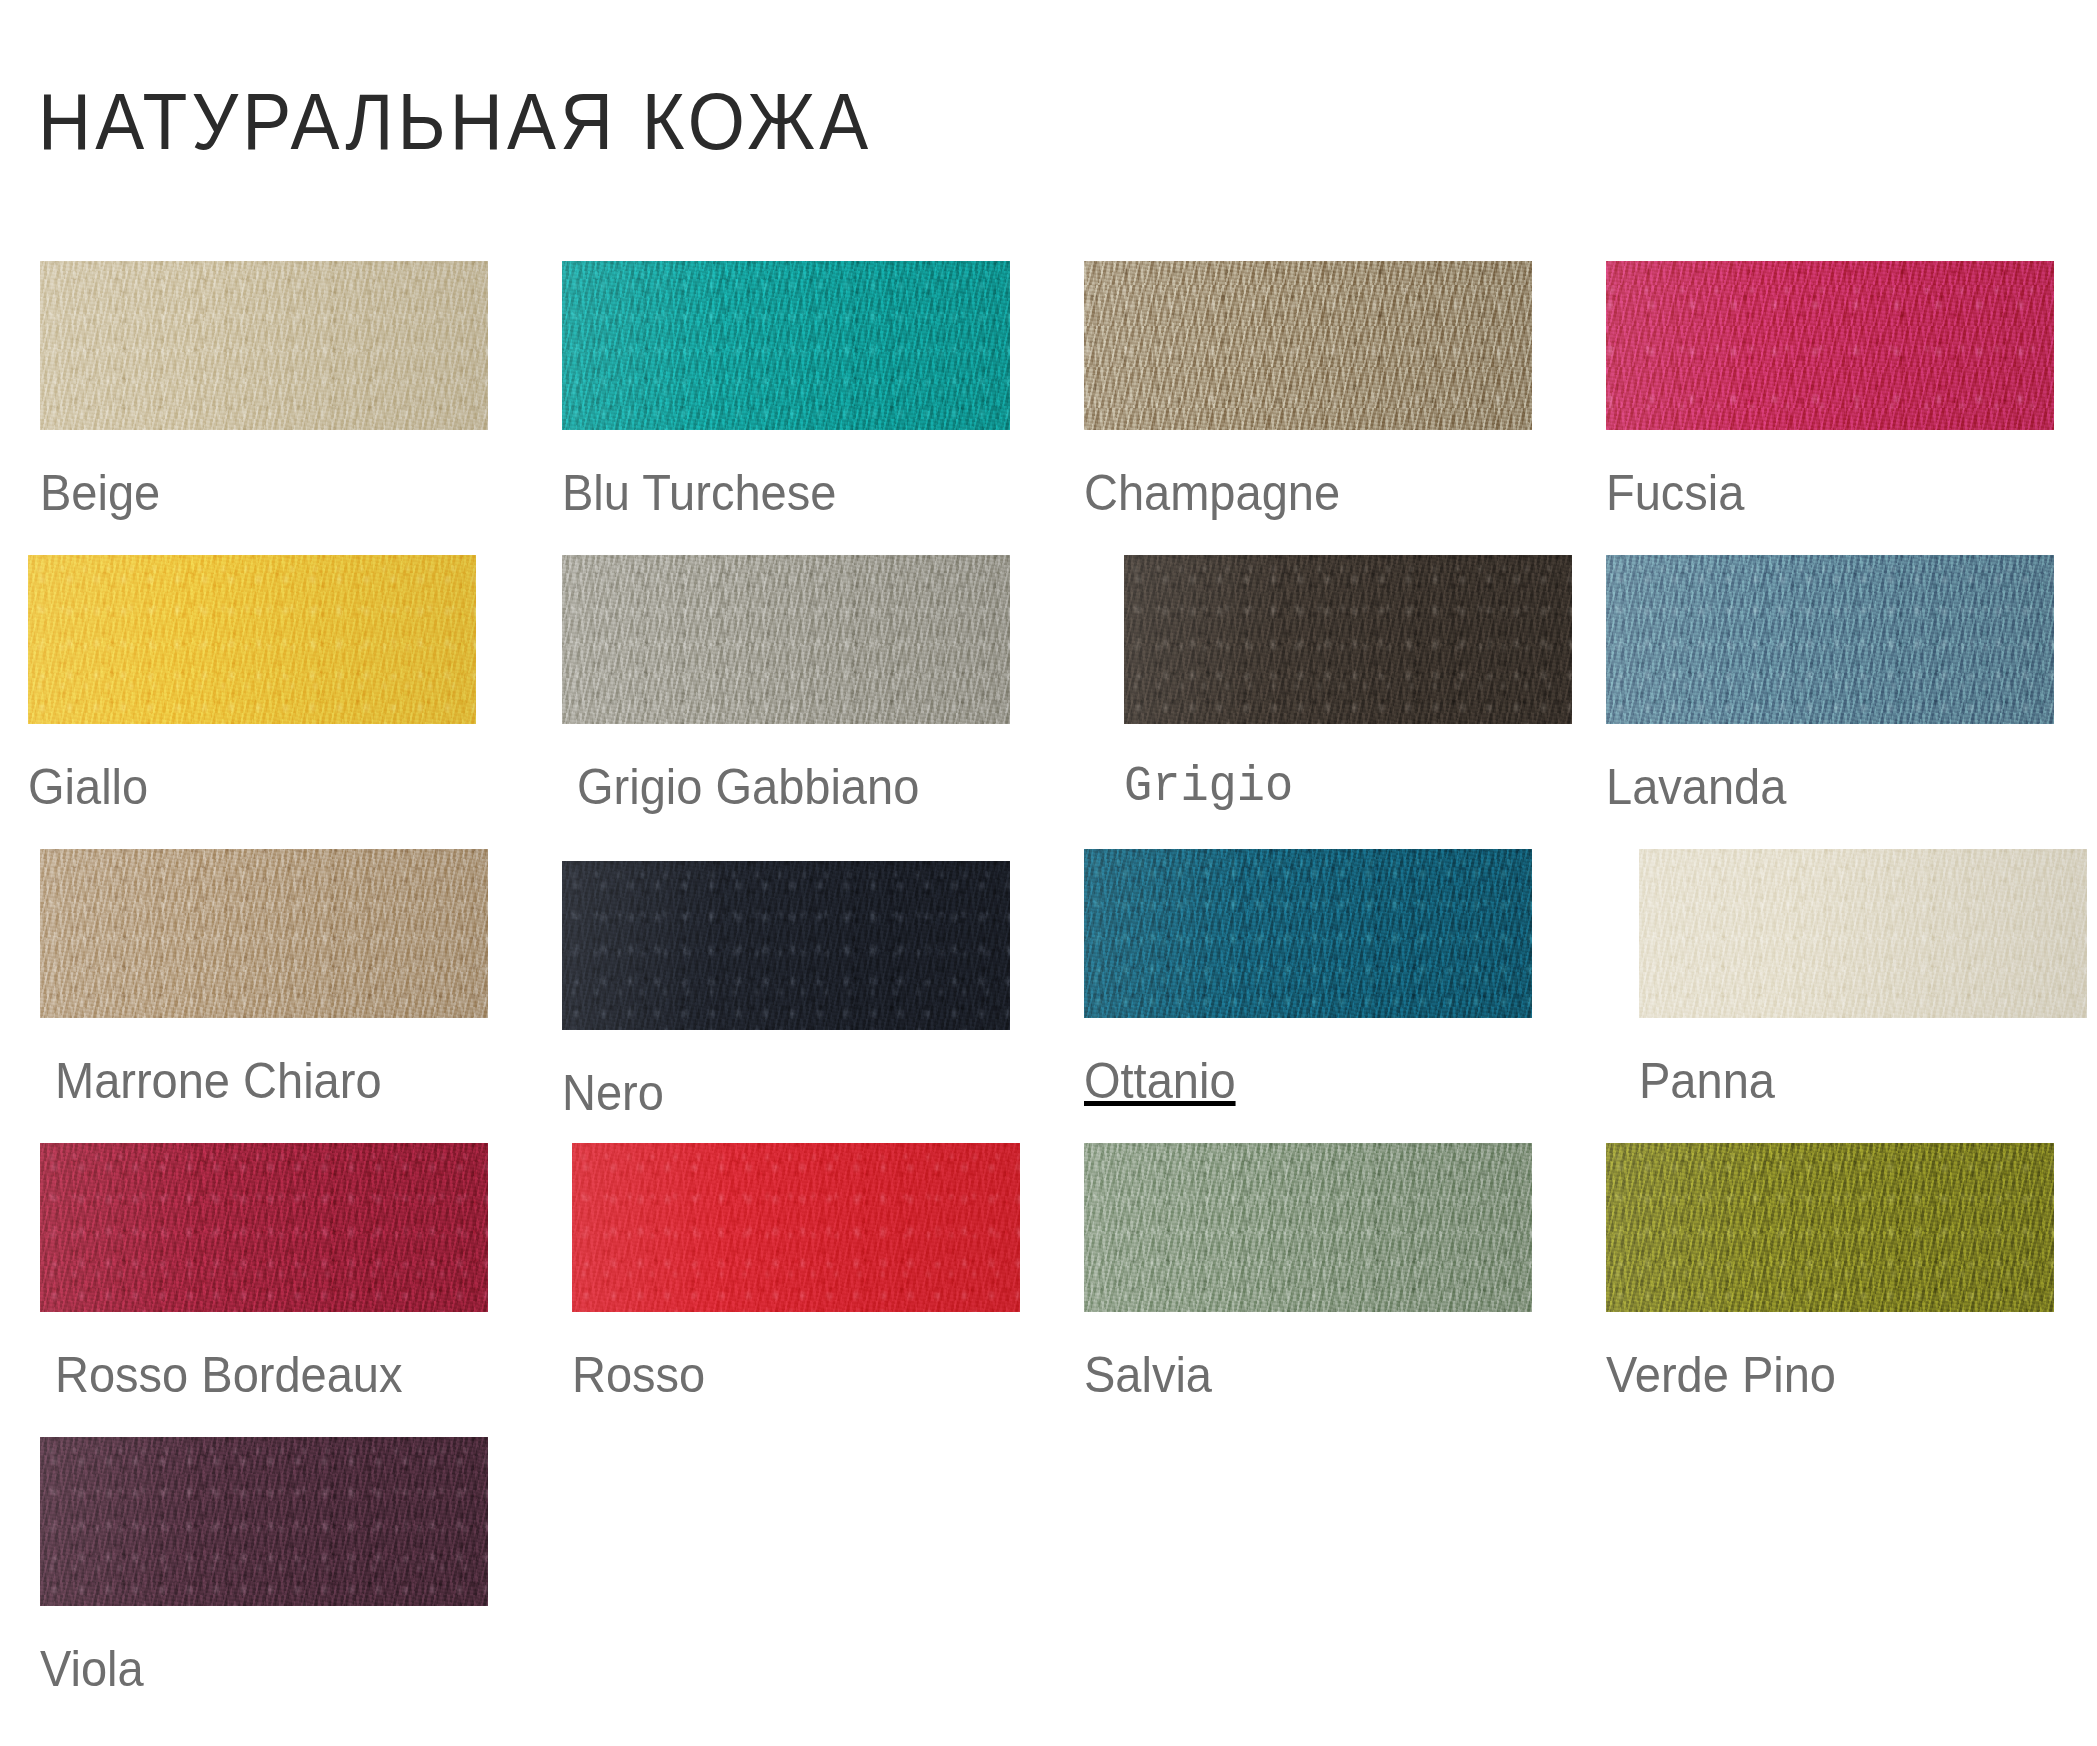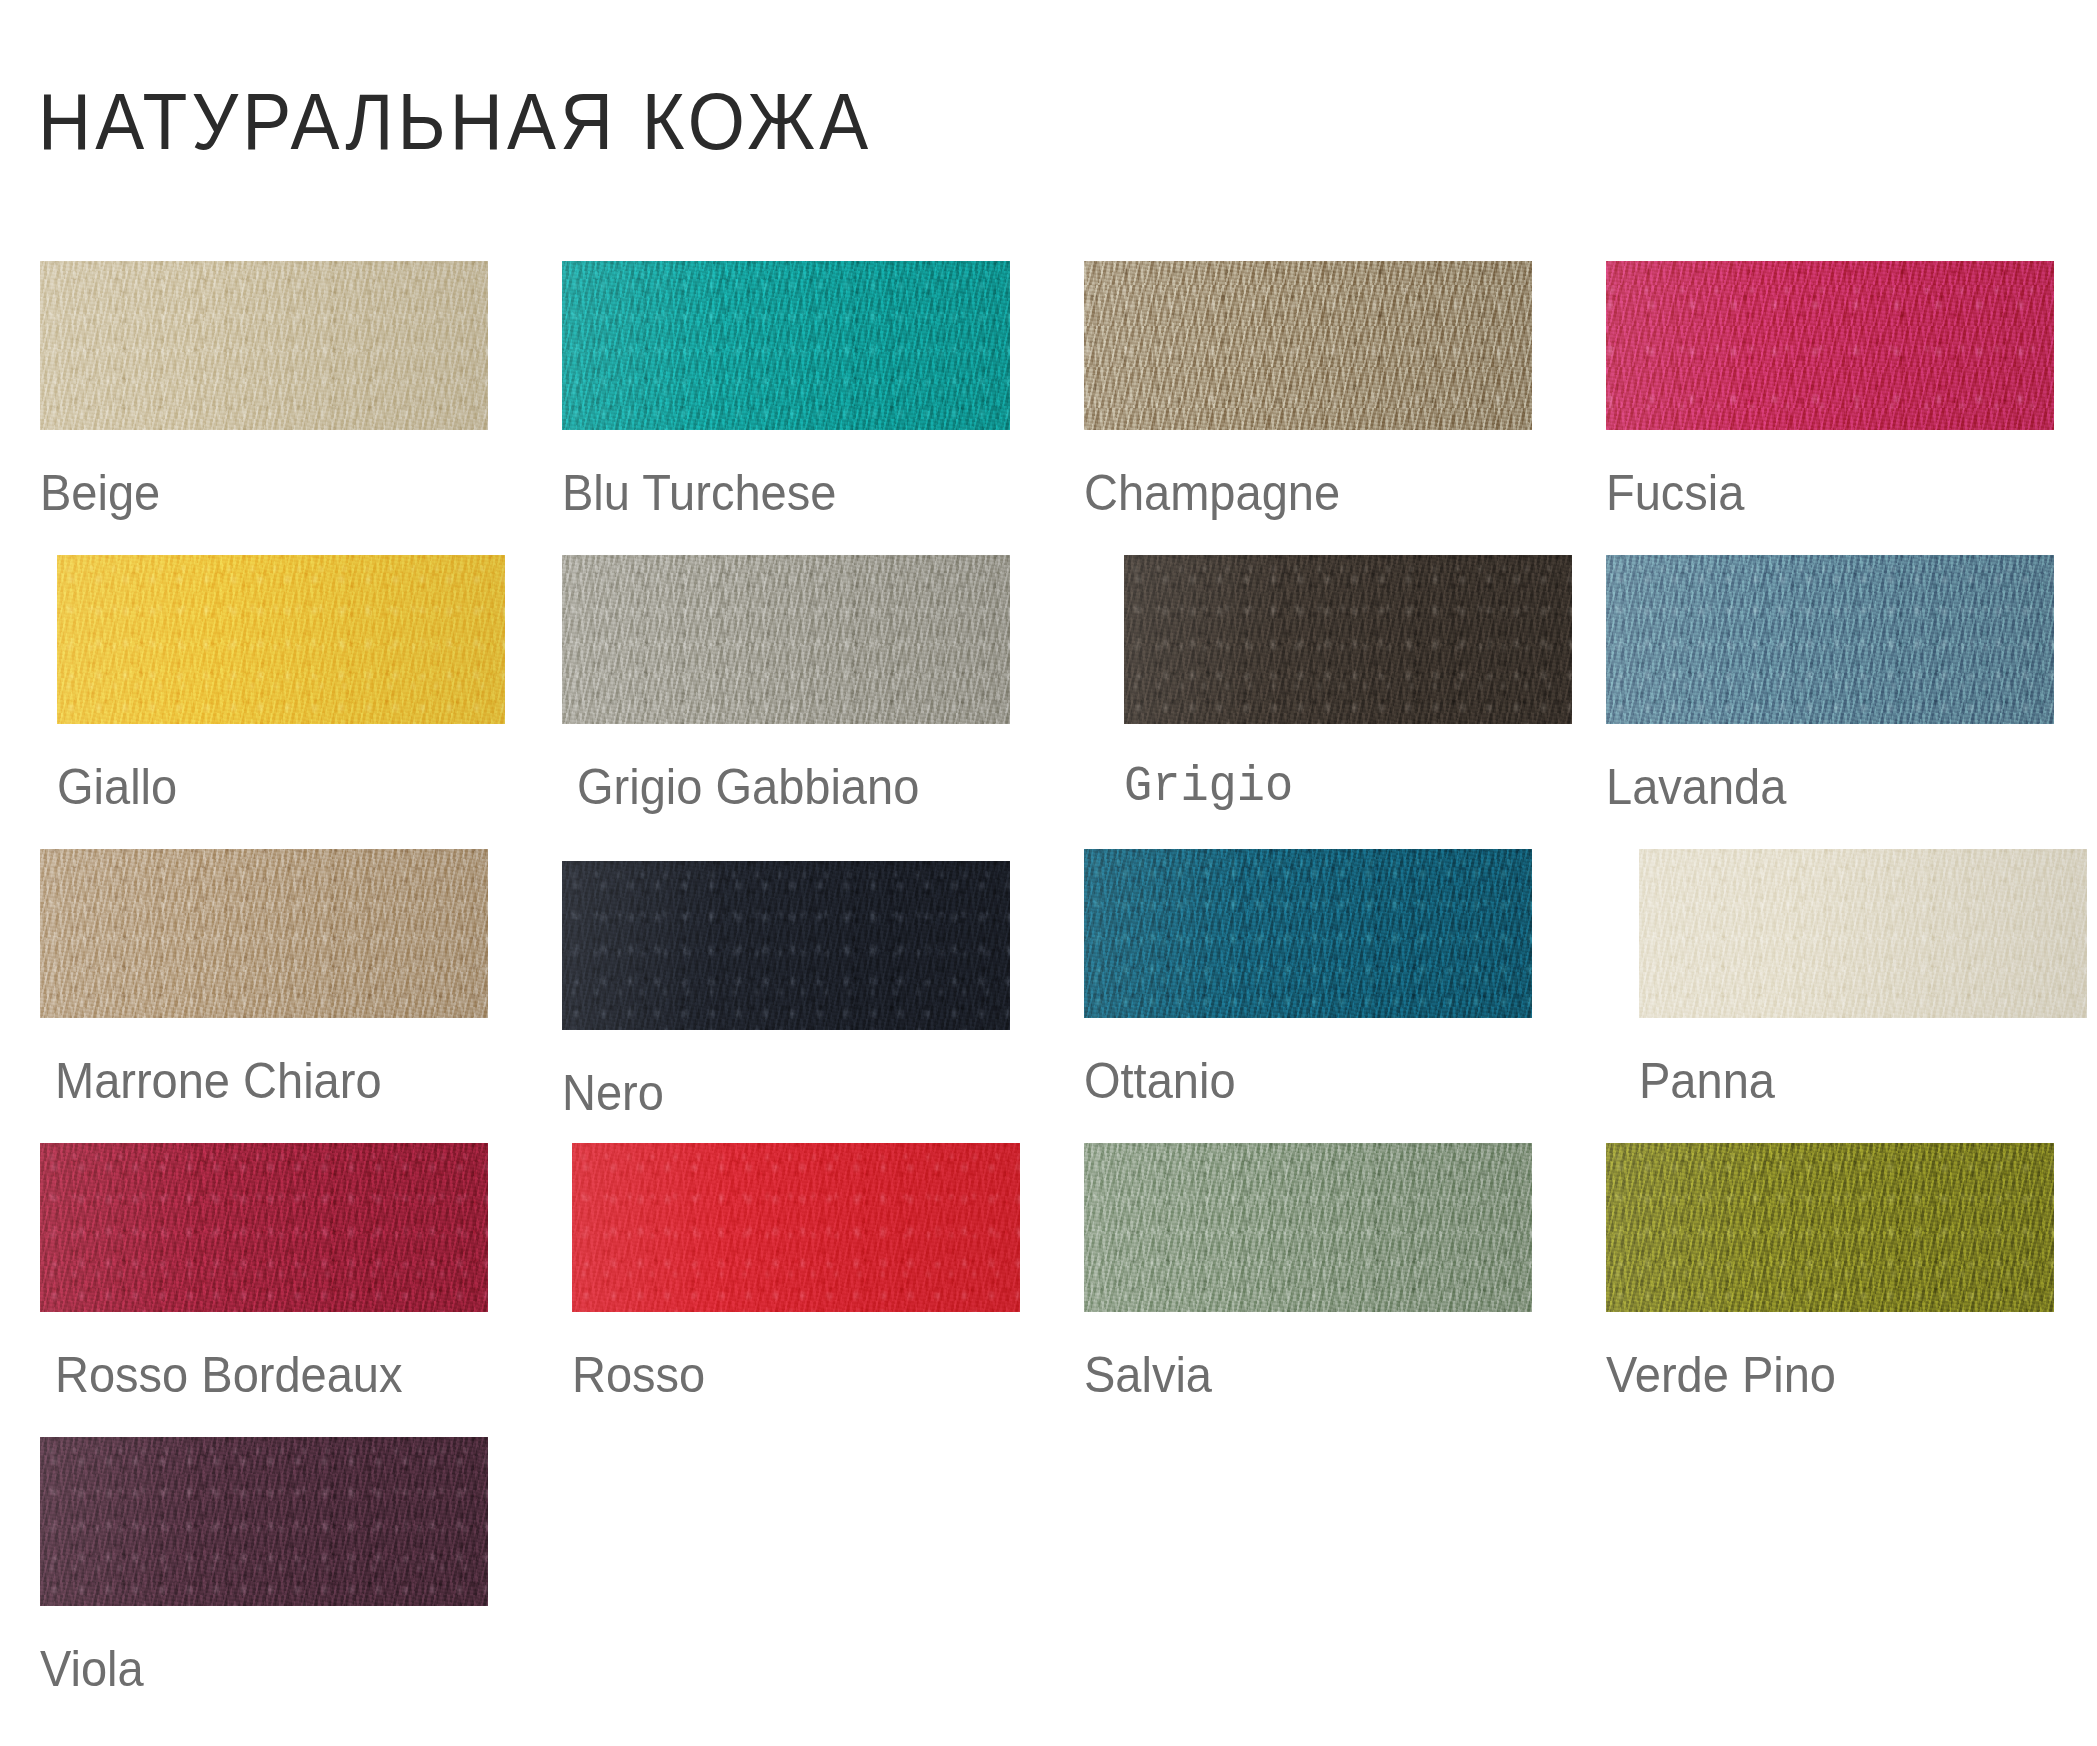--- a/index.html
+++ b/index.html
@@ -151,21 +151,21 @@
       <div class="swatch-label">Champagne</div>
     </div>
     <div class="swatch-cell" style="left: 1606px; top: 261px;">
       <div class="swatch-chip coarse" style="background-color: rgb(195, 42, 87);">
         <div class="grain"></div>
         <div class="grain2"></div>
         <div class="sheen"></div>
       </div>
       <div class="swatch-label">Fucsia</div>
     </div>
-    <div class="swatch-cell" style="left: 57px; top: 555px;">
+    <div class="swatch-cell" style="left: 28px; top: 555px;">
       <div class="swatch-chip" style="background-color: rgb(238, 197, 59);">
         <div class="grain"></div>
         <div class="grain2"></div>
         <div class="sheen"></div>
       </div>
       <div class="swatch-label">Giallo</div>
     </div>
     <div class="swatch-cell indent" style="left: 562px; top: 555px;">
       <div class="swatch-chip" style="background-color: rgb(163, 161, 150);">
         <div class="grain"></div>
@@ -199,21 +199,21 @@
       <div class="swatch-label">Marrone Chiaro</div>
     </div>
     <div class="swatch-cell" style="left: 562px; top: 849px; margin-top: 12px;">
       <div class="swatch-chip" style="background-color: rgb(27, 31, 40);">
         <div class="grain"></div>
         <div class="grain2"></div>
         <div class="sheen"></div>
       </div>
       <div class="swatch-label">Nero</div>
     </div>
-    <div class="swatch-cell" style="left: 1084px; top: 849px;">
+    <div class="swatch-cell" style="left: 1084px; top: 849px; text-decoration: underline;">
       <div class="swatch-chip" style="background-color: rgb(19, 92, 115);">
         <div class="grain"></div>
         <div class="grain2"></div>
         <div class="sheen"></div>
       </div>
       <div class="swatch-label">Ottanio</div>
     </div>
     <div class="swatch-cell" style="left: 1639px; top: 849px;">
       <div class="swatch-chip" style="background-color: rgb(229, 223, 205);">
         <div class="grain"></div>

